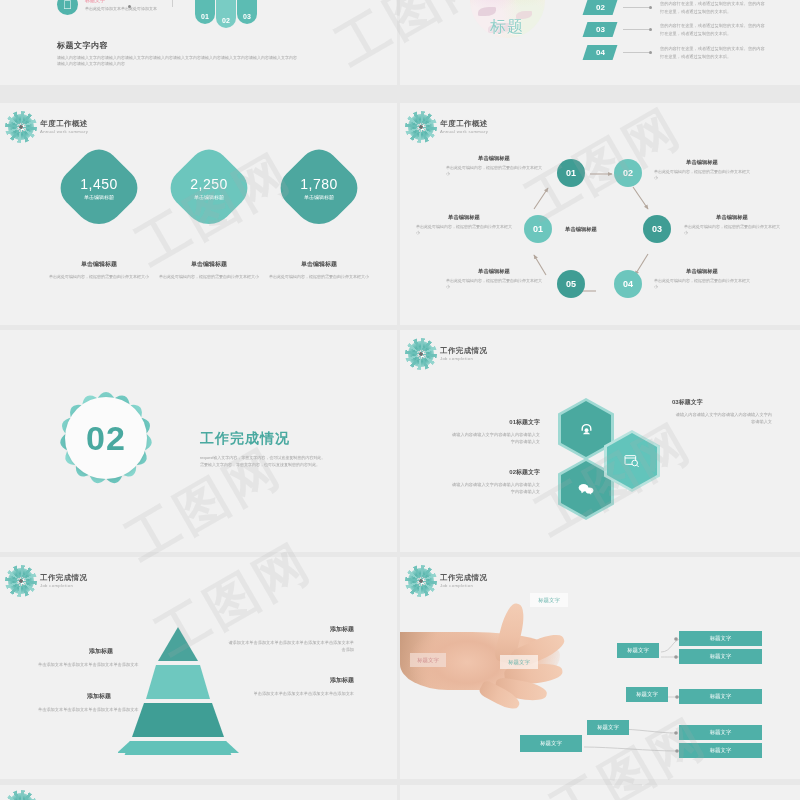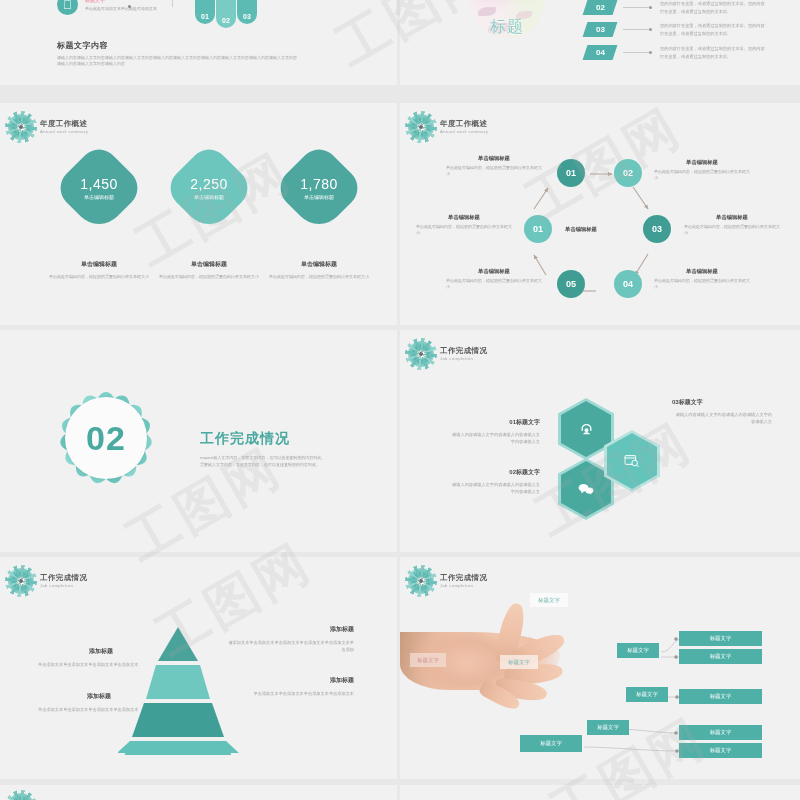--- a/index.html
+++ b/index.html
@@ -54,21 +54,21 @@
         #8fd3cc 180deg 194deg, rgba(0,0,0,0) 194deg 210deg,
         #6bc0b8 210deg 224deg, rgba(0,0,0,0) 224deg 240deg,
         #8fd3cc 240deg 254deg, rgba(0,0,0,0) 254deg 270deg,
         #6bc0b8 270deg 284deg, rgba(0,0,0,0) 284deg 300deg,
         #8fd3cc 300deg 314deg, rgba(0,0,0,0) 314deg 330deg,
         #6bc0b8 330deg 344deg, rgba(0,0,0,0) 344deg 360deg);
     border-radius:50%;
     opacity:.95;
   }
   .head-txt{line-height:1;}
-  .head-cn{font-size:7.5px;color:#5a5a5a;letter-spacing:.4px;font-weight:bold;}
+  .head-cn{font-size:7.5px;color:#5a5a5a;letter-spacing:.4px;font-weight:bold;text-align:center;}
   .head-en{font-size:4.2px;color:#a8a8a8;letter-spacing:.35px;margin-top:2px;}
   .blur{filter:blur(.35px);}
 
   
   .a-icon{
     position:absolute;width:21px;height:21px;border-radius:50%;
     background:#51b3ab;display:flex;align-items:center;justify-content:center;
     color:#fff;font-size:12px;
   }
   .a-lbl{position:absolute;font-size:5px;color:#f0a9b6;font-weight:bold;}

